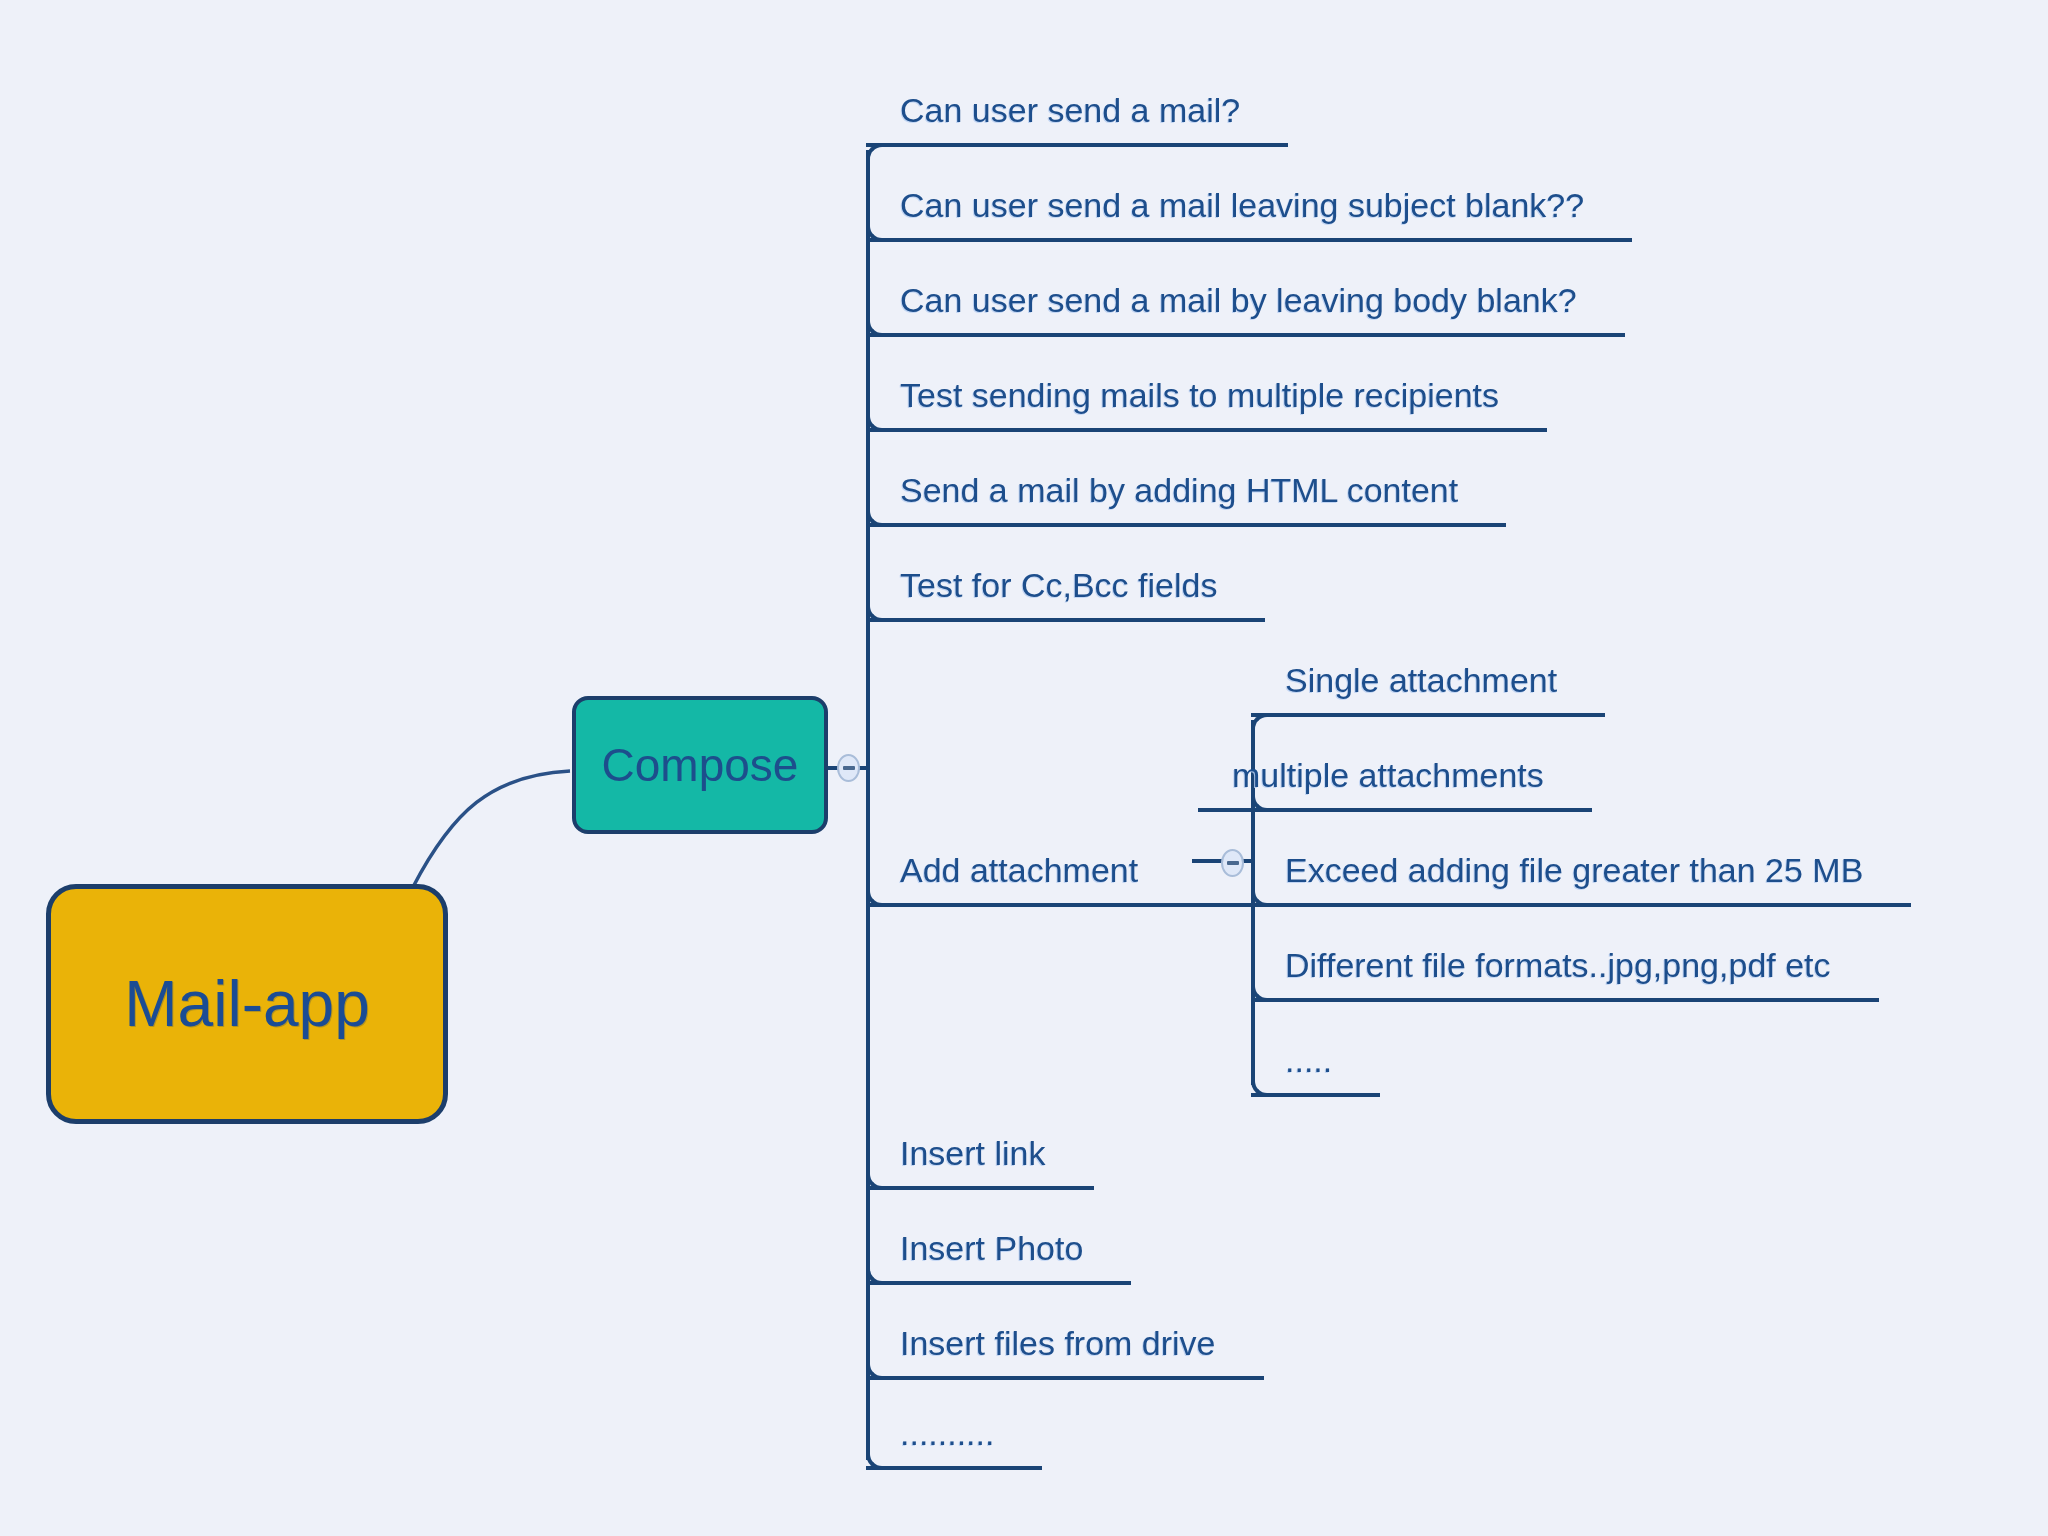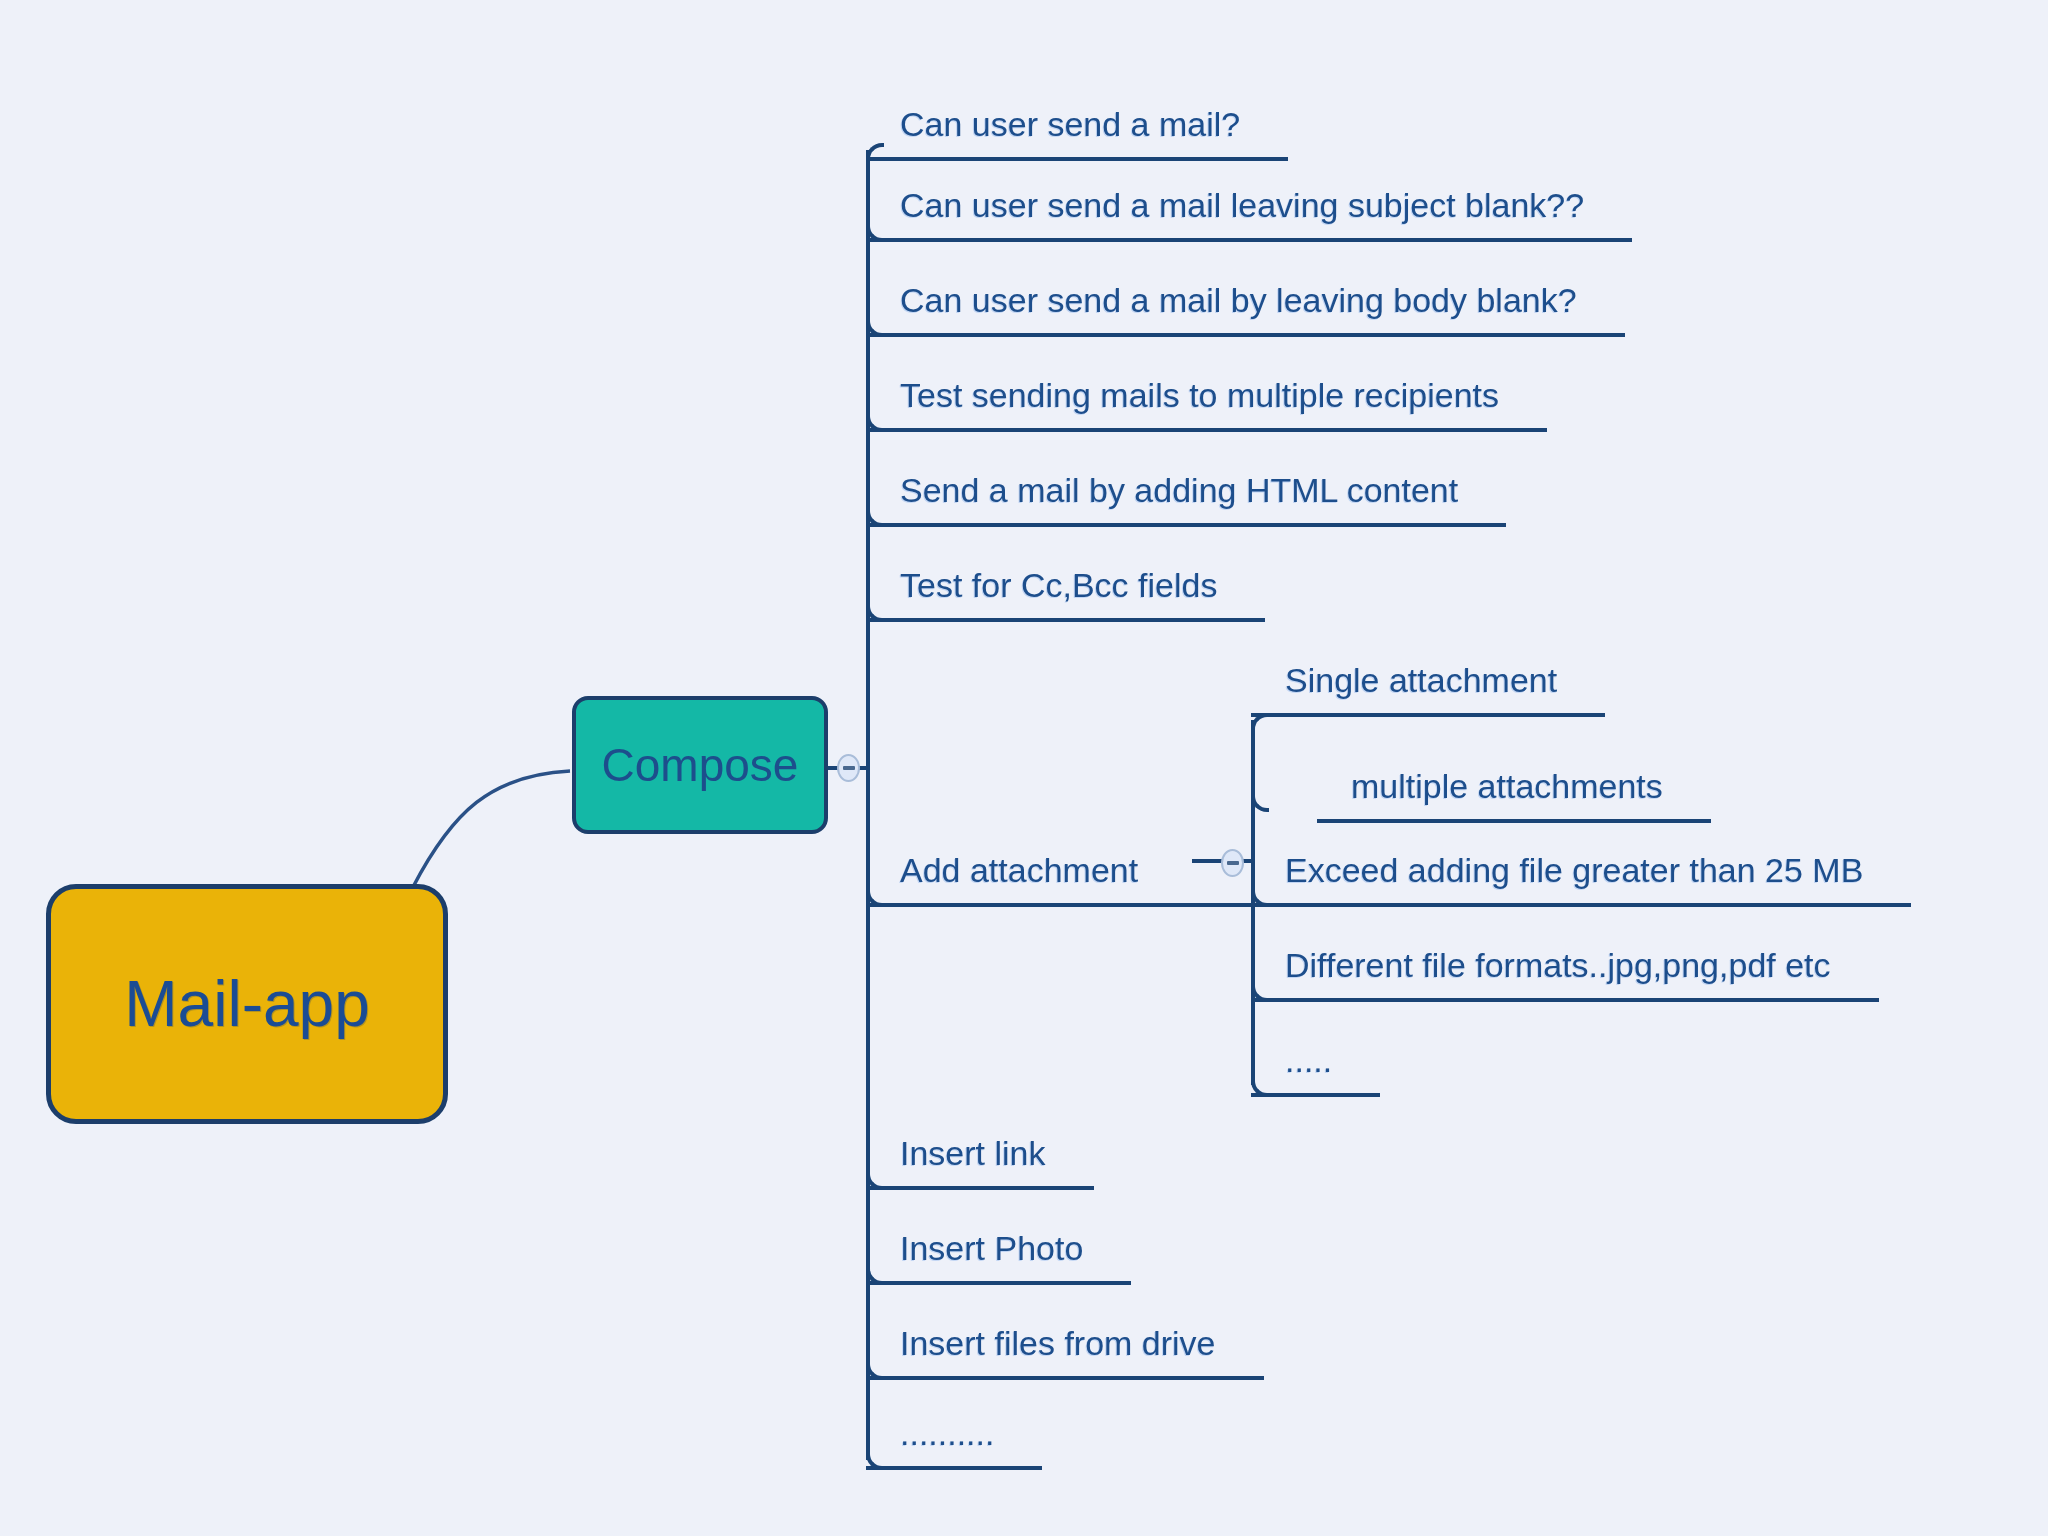--- a/index.html
+++ b/index.html
@@ -90,42 +90,42 @@
   <div class="curl" style="left:866px; top:319px;"></div>
   <div class="curl" style="left:866px; top:414px;"></div>
   <div class="curl" style="left:866px; top:509px;"></div>
   <div class="curl" style="left:866px; top:604px;"></div>
   <div class="curl" style="left:866px; top:889px;"></div>
   <div class="curl" style="left:866px; top:1172px;"></div>
   <div class="curl" style="left:866px; top:1267px;"></div>
   <div class="curl" style="left:866px; top:1362px;"></div>
   <div class="curl" style="left:866px; top:1452px;"></div>
 
-  <div class="leaf" style="left:866px; top:101px;">Can user send a mail?</div>
+  <div class="leaf" style="left:866px; top:87px;">Can user send a mail?</div>
   <div class="leaf" style="left:866px; top:182px;">Can user send a mail leaving subject blank??</div>
   <div class="leaf" style="left:866px; top:277px;">Can user send a mail by leaving body blank?</div>
   <div class="leaf" style="left:866px; top:372px;">Test sending mails to multiple recipients</div>
   <div class="leaf" style="left:866px; top:467px;">Send a mail by adding HTML content</div>
   <div class="leaf" style="left:866px; top:562px;">Test for Cc,Bcc fields</div>
 
   <div class="leaf fixed-w" style="left:866px; top:847px;">Add attachment</div>
   <div class="hline tick" style="left:1192px; top:859px; width:60px;"></div>
   <div class="toggle" style="left:1221px; top:849px;">
     <div class="minus"></div>
   </div>
 
   <div class="spine" style="left:1251px; top:720px; height:365px;"></div>
   <div class="corner-top" style="left:1251px; top:713px;"></div>
   <div class="curl" style="left:1251px; top:794px;"></div>
   <div class="curl" style="left:1251px; top:889px;"></div>
   <div class="curl" style="left:1251px; top:984px;"></div>
   <div class="curl" style="left:1251px; top:1079px;"></div>
 
   <div class="leaf" style="left:1251px; top:657px;">Single attachment</div>
-  <div class="leaf" style="left:1317px; top:752px;margin-top:11px;">multiple attachments</div>
+  <div class="leaf" style="left:1198px; top:752px;">multiple attachments</div>
   <div class="leaf" style="left:1251px; top:847px;">Exceed adding file greater than 25 MB</div>
   <div class="leaf" style="left:1251px; top:942px;">Different file formats..jpg,png,pdf etc</div>
   <div class="leaf" style="left:1251px; top:1037px;">.....</div>
 
   <div class="leaf" style="left:866px; top:1130px;">Insert link</div>
   <div class="leaf" style="left:866px; top:1225px;">Insert Photo</div>
   <div class="leaf" style="left:866px; top:1320px;">Insert files from drive</div>
   <div class="leaf" style="left:866px; top:1410px;">..........</div>
 
 </div>

